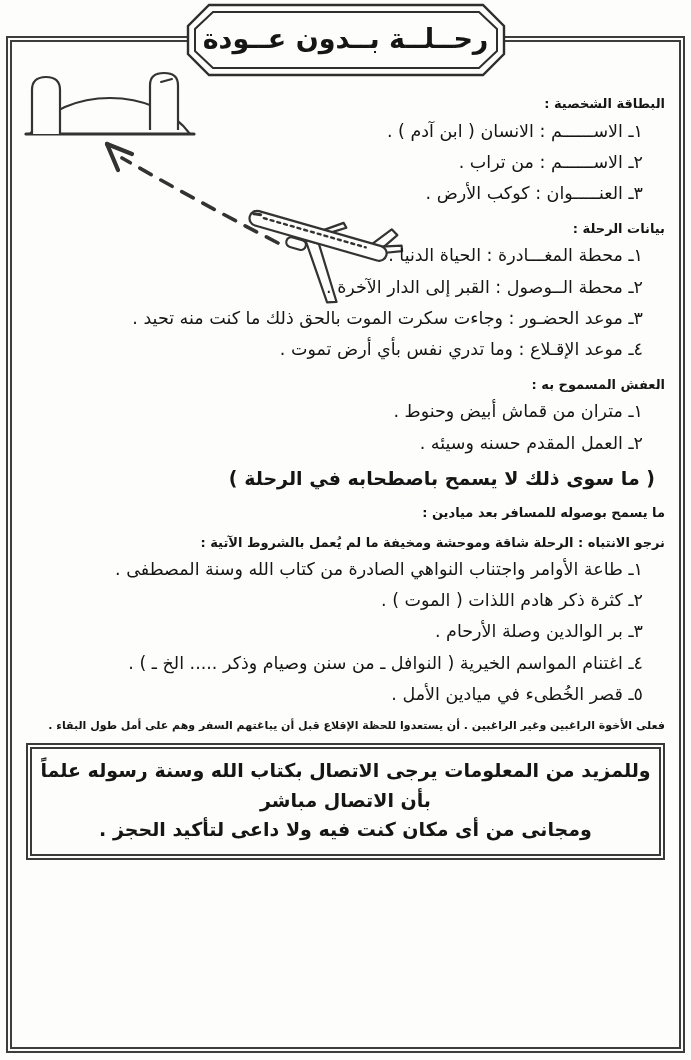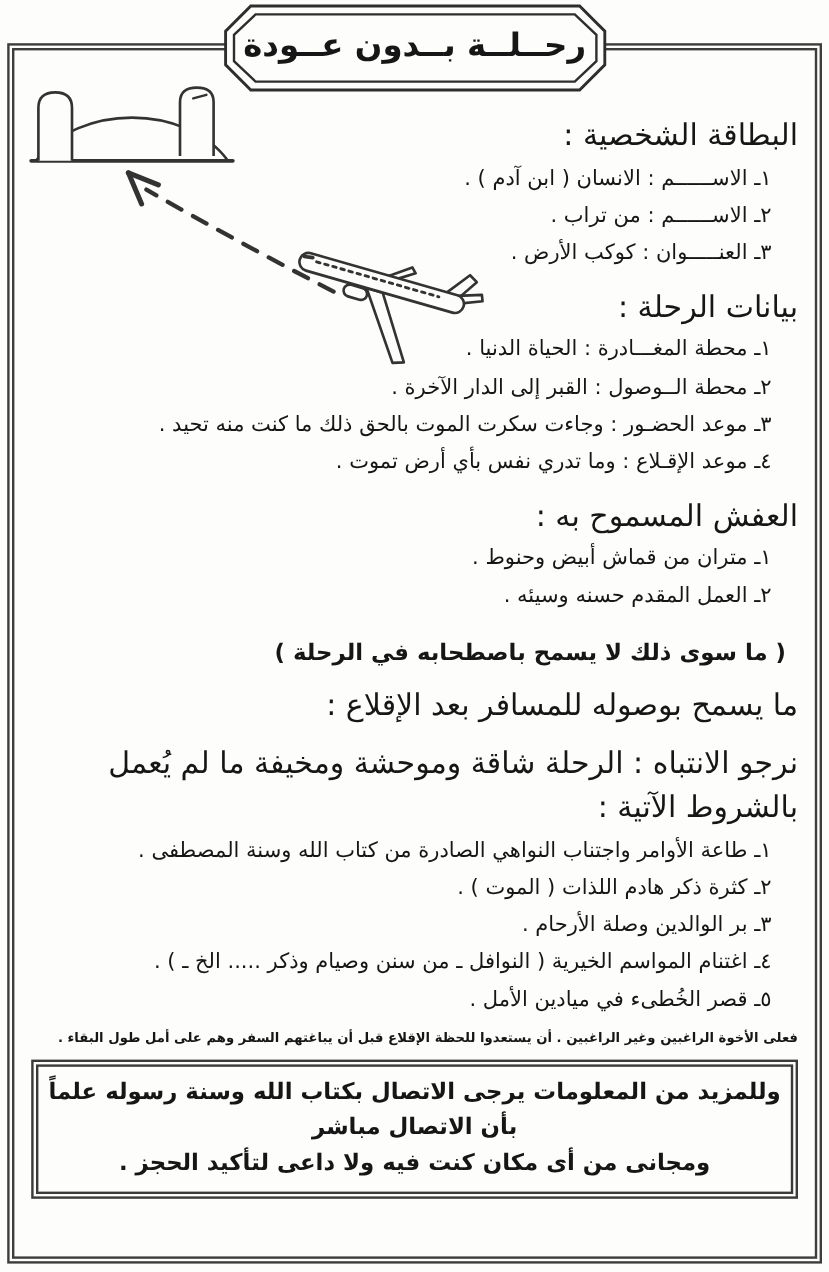--- a/index.html
+++ b/index.html
@@ -32,32 +32,32 @@
   }
   .illustrations{
     position:absolute;top:70px;left:10px;width:430px;height:250px;
     pointer-events:none;
   }
   .content{
     position:absolute;top:84px;right:26px;left:26px;
     text-align:right;
   }
   .sec-heading{
-    font-size:25px;font-weight:400;
+    font-size:13px;font-weight:700;
     margin:10px 0 2px;
     line-height:1.5;
   }
   .item{
     font-size:17.5px;font-weight:400;
     line-height:1.78;
     padding-right:22px;
   }
   .luggage-note{
     font-size:19px;font-weight:700;
-    padding-right:10px;margin:16px 0 2px;
+    padding-right:10px;margin:4px 0 2px;
     line-height:1.6;
   }
   .exhortation{
     font-size:11px;font-weight:700;
     margin-top:8px;
     line-height:1.5;
     text-align:right;
   }
   .info-box{
     margin-top:9px;
@@ -139,21 +139,21 @@
     <div class="sec">
       <div class="sec-heading">العفش المسموح به :</div>
       <div>
           <div class="item">١ـ متران من قماش أبيض وحنوط .</div>
           <div class="item">٢ـ العمل المقدم حسنه وسيئه .</div>
         </div>
       <div class="luggage-note">( ما سوى ذلك لا يسمح باصطحابه في الرحلة )</div>
     </div>
 
     <div class="sec">
-      <div class="sec-heading">ما يسمح بوصوله للمسافر بعد الإقلاع :</div>
+      <div class="sec-heading">ما يسمح بوصوله للمسافر بعد ميادين :</div>
     </div>
 
     <div class="sec">
       <div class="sec-heading">نرجو الانتباه : الرحلة شاقة وموحشة ومخيفة ما لم يُعمل بالشروط الآتية :</div>
       <div>
           <div class="item">١ـ طاعة الأوامر واجتناب النواهي الصادرة من كتاب الله وسنة المصطفى .</div>
           <div class="item">٢ـ كثرة ذكر هادم اللذات ( الموت ) .</div>
           <div class="item">٣ـ بر الوالدين وصلة الأرحام .</div>
           <div class="item">٤ـ اغتنام المواسم الخيرية ( النوافل ـ من سنن وصيام وذكر ..... الخ ـ ) .</div>
           <div class="item">٥ـ قصر الخُطىء في ميادين الأمل .</div>

